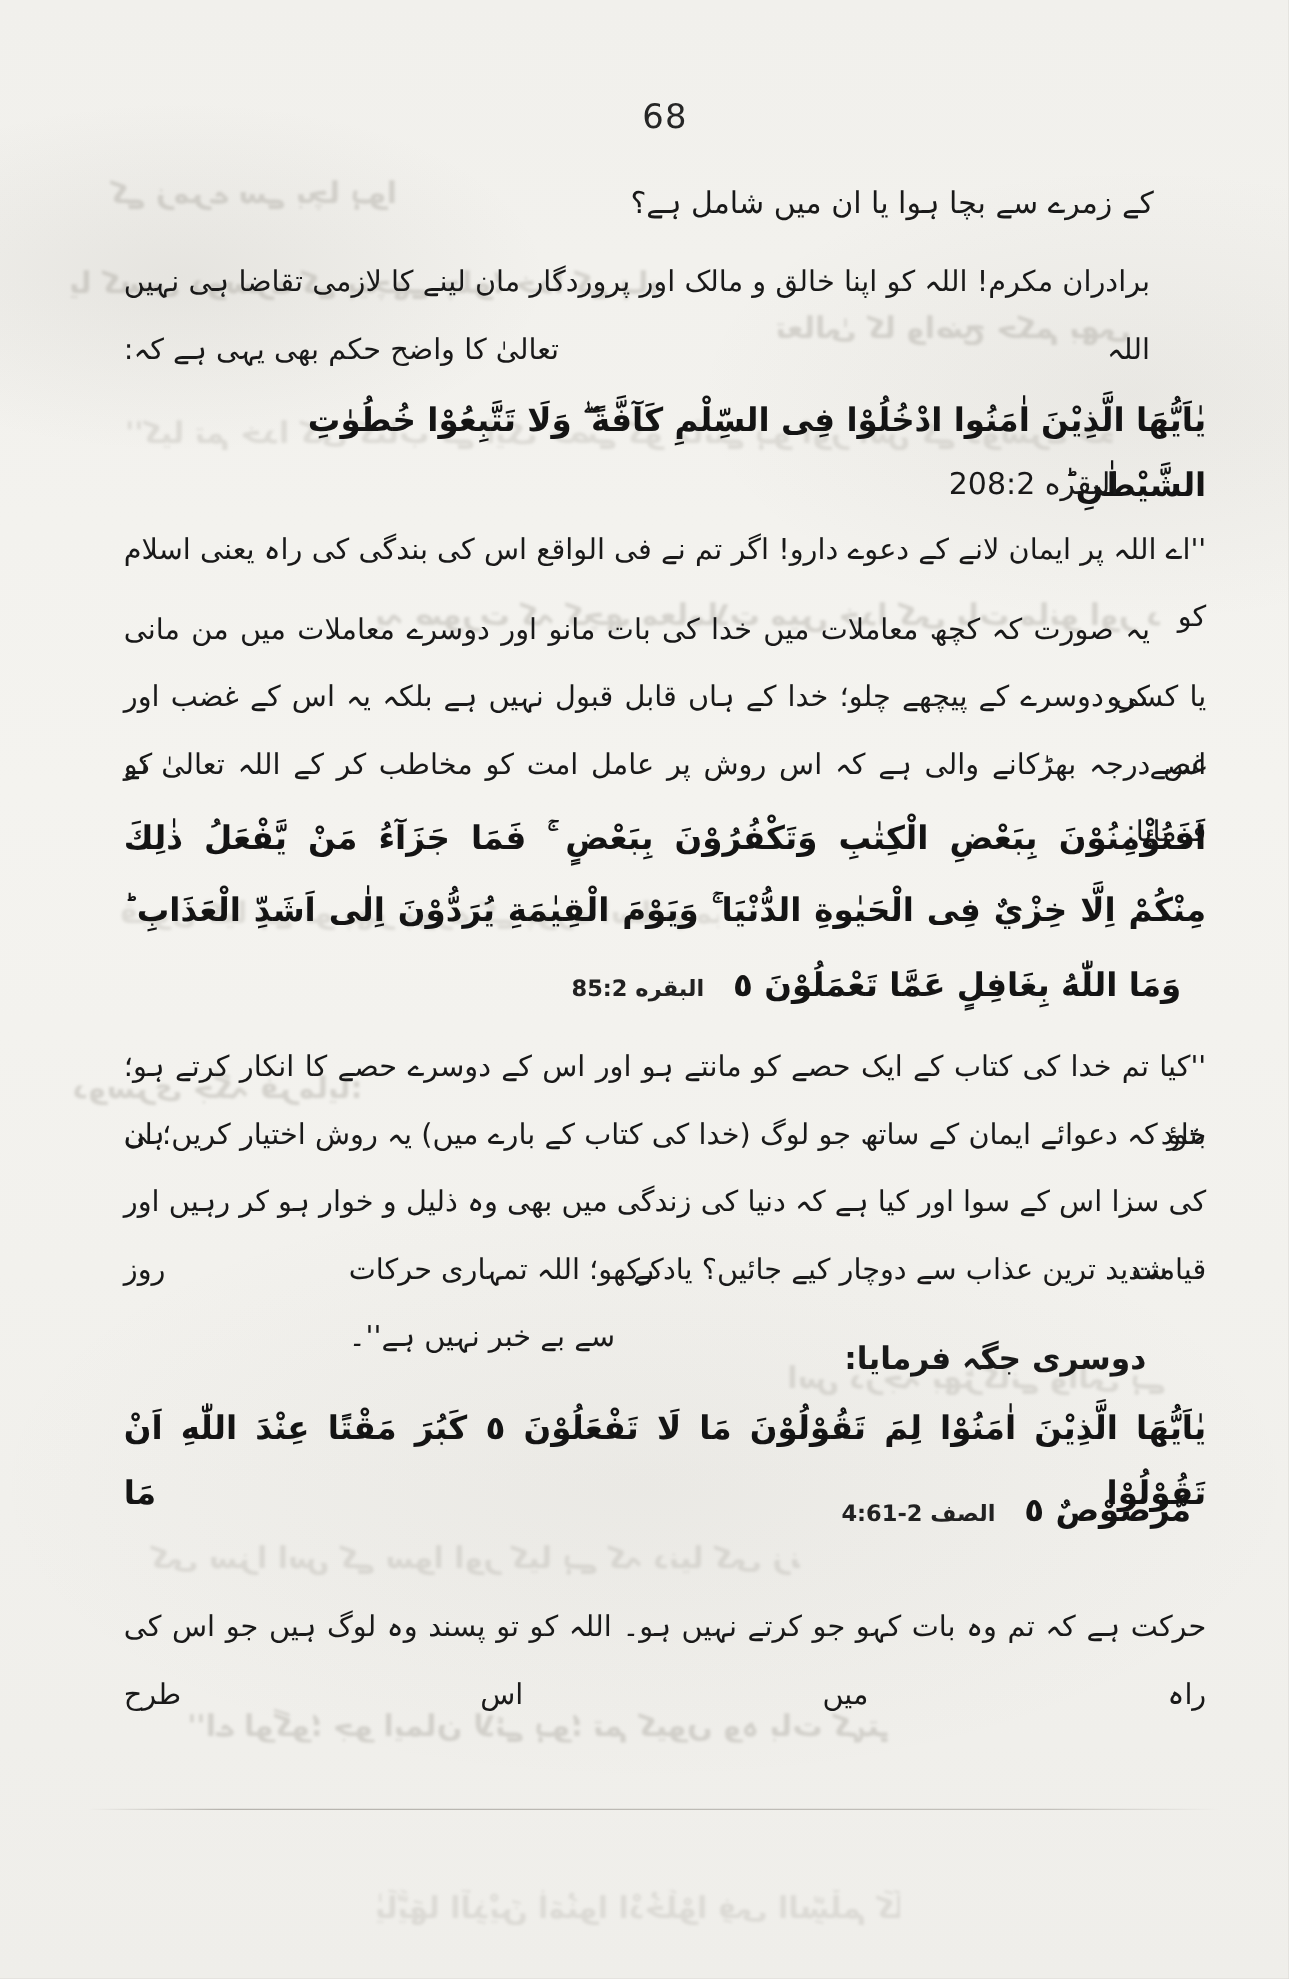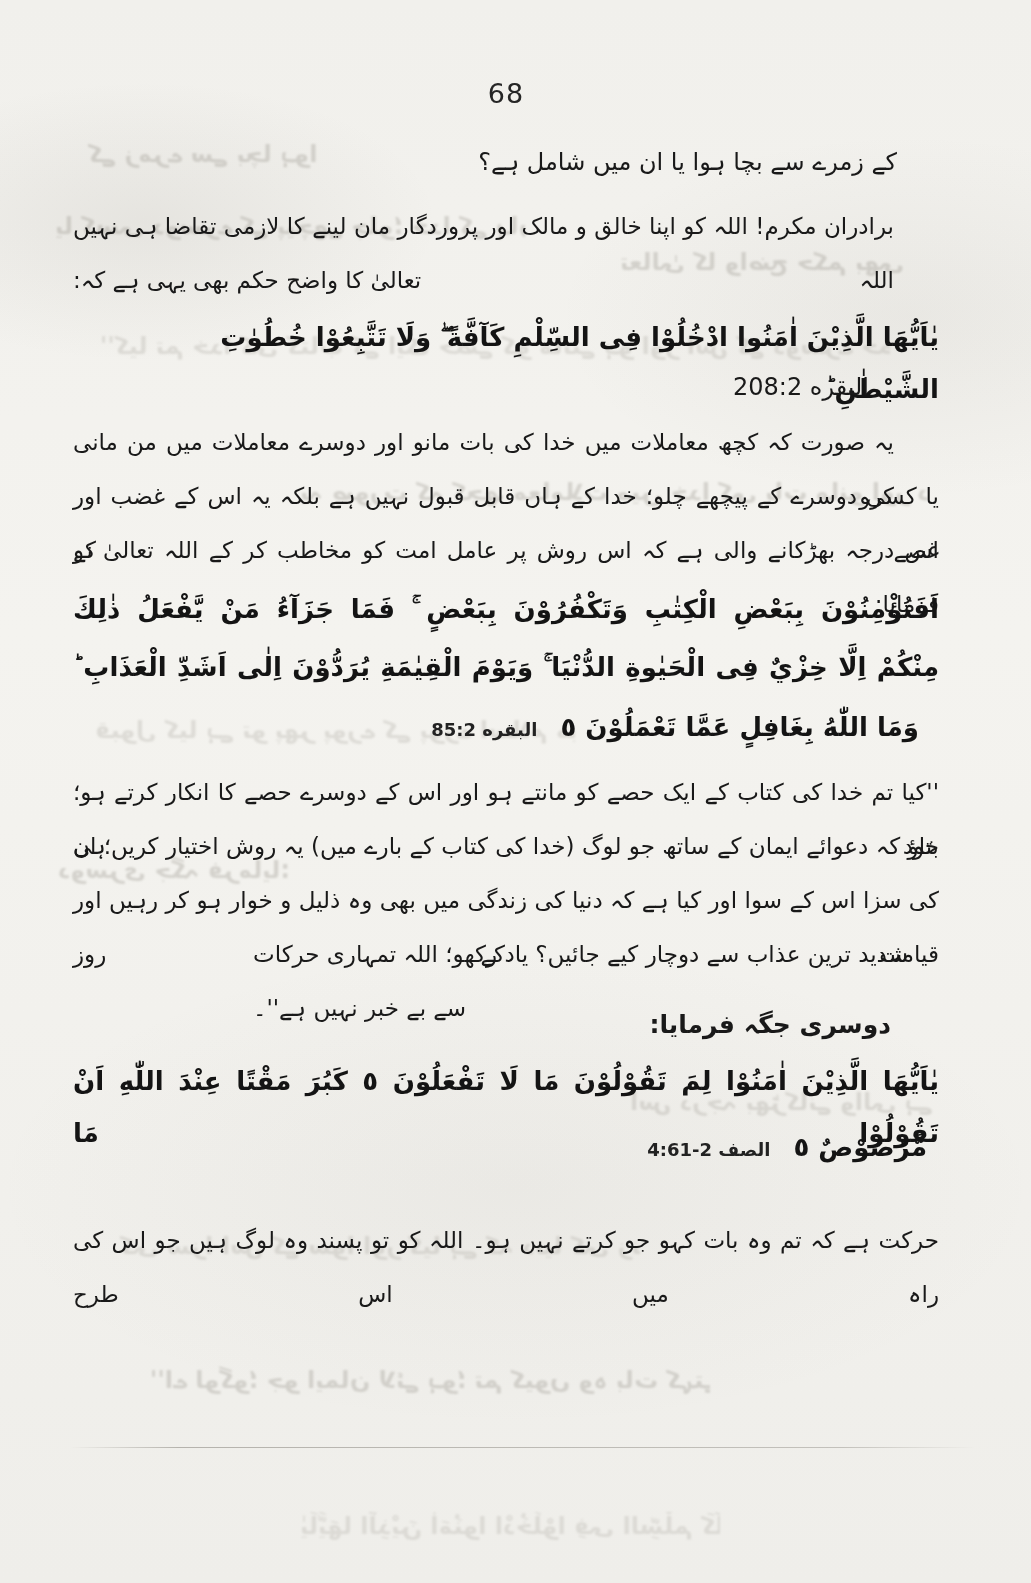--- a/index.html
+++ b/index.html
@@ -25,21 +25,21 @@
     overflow:hidden;
     color:#8f8b82;
     opacity:.30;
     filter:blur(1.3px);
     transform:scaleX(-1);
     font-weight:bold;
     font-size:24px;
   }
   .content{
     position:absolute;
-    left:73px;top:0;
+    left:99px;top:0;
     width:866px;height:100%;
     direction:rtl;
   }
   .pageno{
     margin-top:78px;
     text-align:center;
     font-size:27px;
     letter-spacing:1px;
     color:#262626;
   }
@@ -140,20 +140,21 @@
 
     <div class="para1">
       <div class="ln jl ind">برادران مکرم! اللہ کو اپنا خالق و مالک اور پروردگار مان لینے کا لازمی تقاضا ہی نہیں اللہ</div>
       <div class="ln al-l">تعالیٰ کا واضح حکم بھی یہی ہے کہ:</div>
     </div>
 
     <div class="ln verse verse1 al-r">يٰاَيُّهَا الَّذِيْنَ اٰمَنُوا ادْخُلُوْا فِى السِّلْمِ كَآفَّةً ۖ وَلَا تَتَّبِعُوْا خُطُوٰتِ الشَّيْطٰنِ ؕ</div>
     <div class="ln refline">البقره 208:2</div>
 
     <div class="trans1">
+      <div class="ln jl">''اے اللہ پر ایمان لانے کے دعوے دارو! اگر تم نے فی الواقع اس کی بندگی کی راہ یعنی اسلام کو</div>
     </div>
 
     <div class="para2">
       <div class="ln jl ind">یہ صورت کہ کچھ معاملات میں خدا کی بات مانو اور دوسرے معاملات میں من مانی کرو</div>
       <div class="ln jl">یا کسی دوسرے کے پیچھے چلو؛ خدا کے ہاں قابل قبول نہیں ہے بلکہ یہ اس کے غضب اور غصے کو</div>
       <div class="ln jl">اس درجہ بھڑکانے والی ہے کہ اس روش پر عامل امت کو مخاطب کر کے اللہ تعالیٰ نے فرمایا:</div>
     </div>
 
     <div class="verse2">
       <div class="ln verse jl">اَفَتُؤْمِنُوْنَ بِبَعْضِ الْكِتٰبِ وَتَكْفُرُوْنَ بِبَعْضٍ ۚ فَمَا جَزَآءُ مَنْ يَّفْعَلُ ذٰلِكَ</div>

